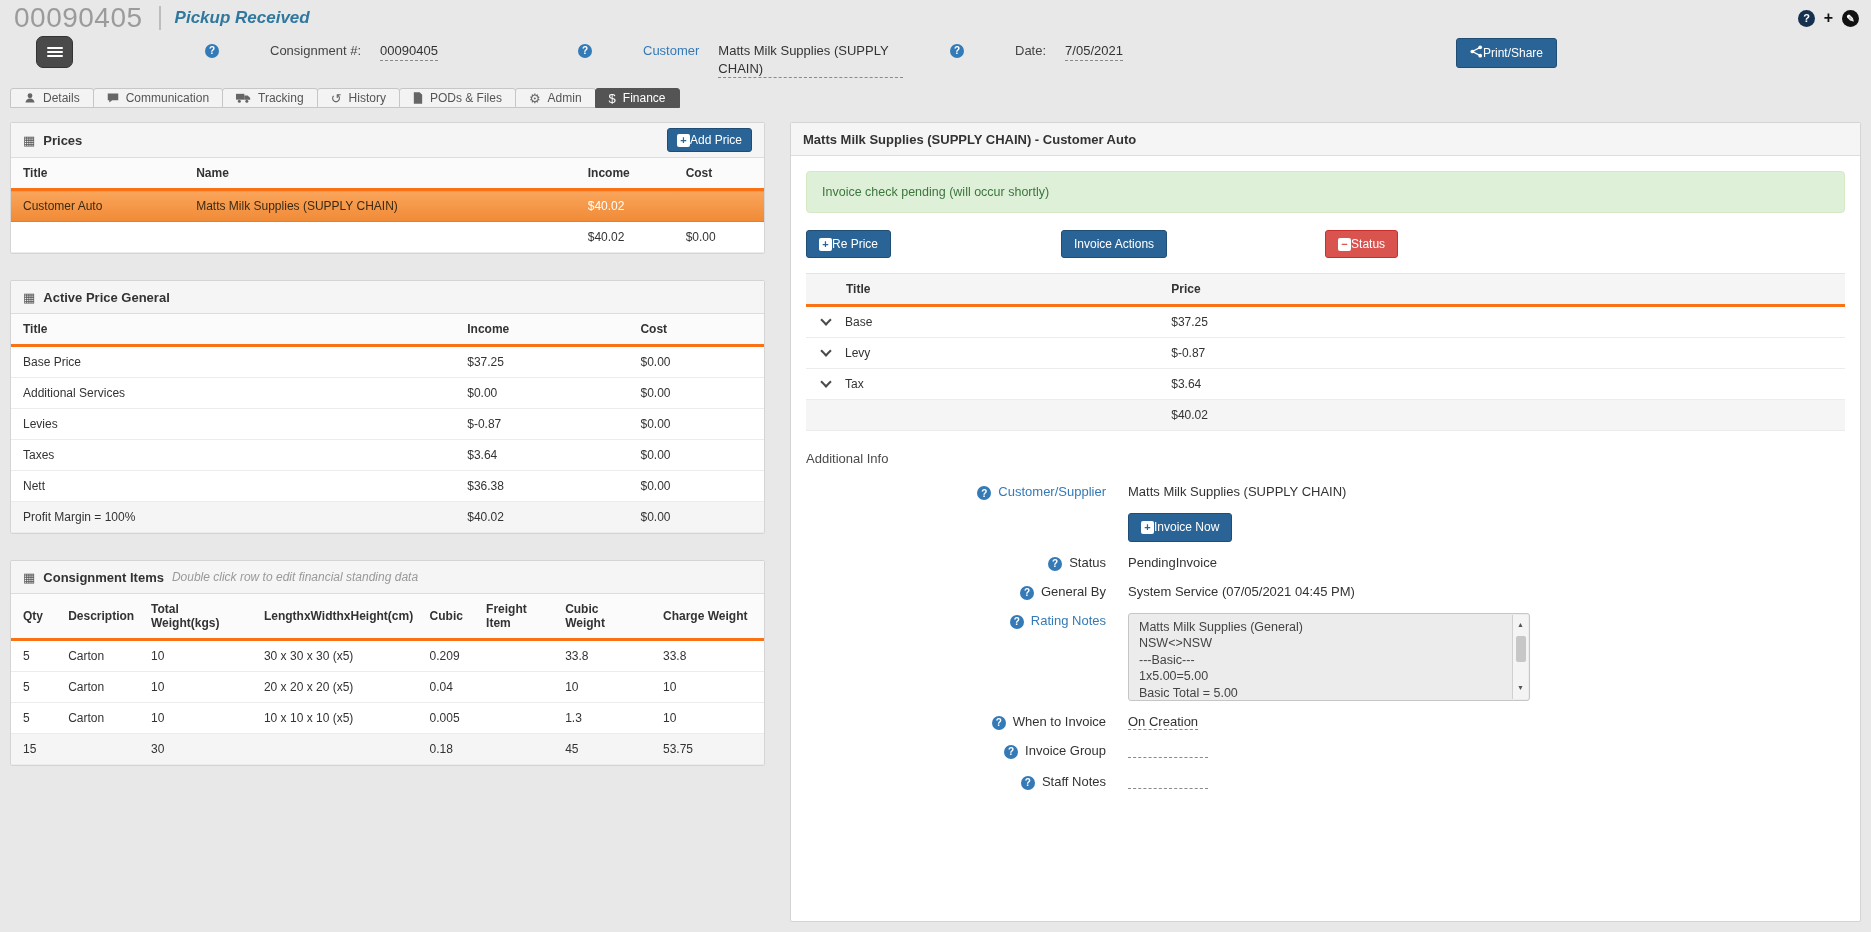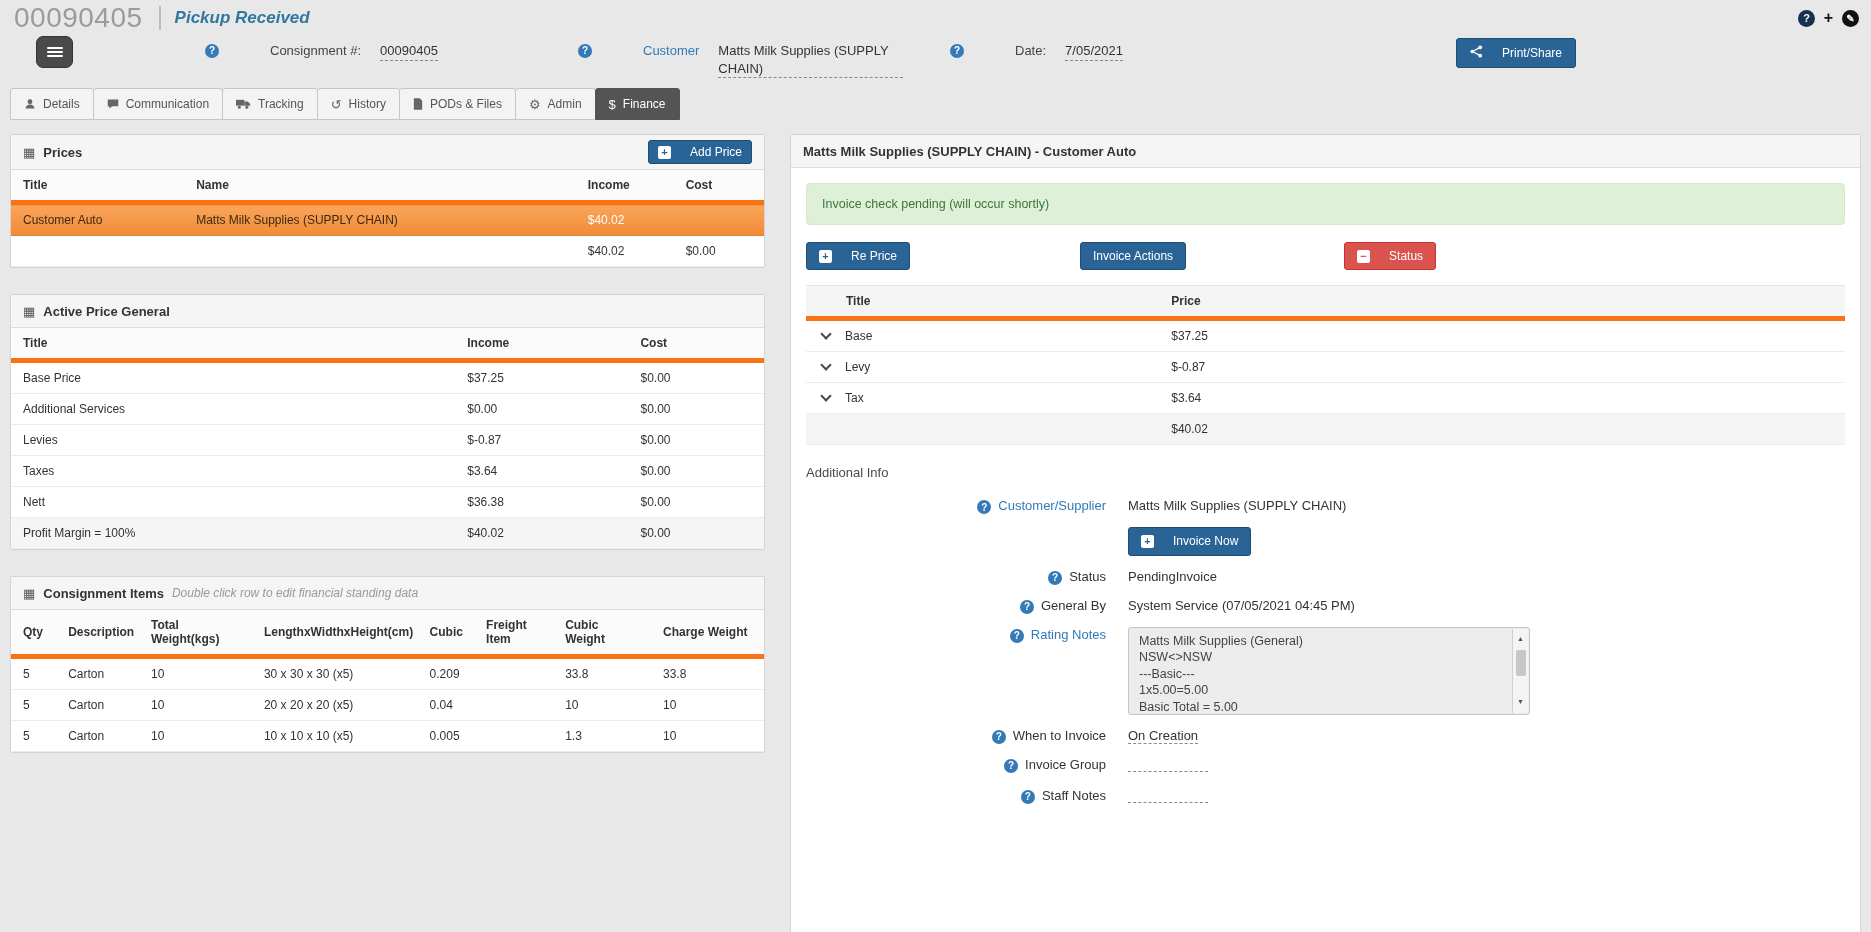--- a/index.html
+++ b/index.html
@@ -35,36 +35,36 @@
            flex: none; margin-top: 2px; cursor: pointer; }
   .tlabel { color: #444; margin-left: 44px; }
   .tlabel.blue { color: #337ab7; cursor: pointer; }
   .editable { color: #333; border-bottom: 1px dashed #8a8a8a; cursor: pointer;
               -webkit-box-decoration-break: clone; box-decoration-break: clone; }
   .editable.ml { margin-left: 12px; }
   .editable.empty { display: inline-block; width: 80px; height: 15px; }
   .val-wrap { max-width: 185px; }
 
   
-  .btn { display: inline-flex; align-items: center; gap: 19px; border: 1px solid transparent;
+  .btn { display: inline-flex; align-items: center; gap: 0; border: 1px solid transparent;
          border-radius: 3px; color: #fff; cursor: pointer; font-size: 12px; font-family: inherit;
          padding: 6px 12px; line-height: 1.2; }
   .btn-blue { background: #2a6496; border-color: #204d74; }
   .btn-red  { background: #d9534f; border-color: #c9302c; }
   .bico { background: #fff; color: #2a6496; width: 13px; height: 13px; border-radius: 2px;
           display: inline-flex; align-items: center; justify-content: center;
           font-weight: bold; font-size: 11px; line-height: 1; flex: none; }
   .btn-red .bico { color: #d9534f; }
   .print-share { position: absolute; left: 1456px; top: 4px; padding: 6px 13px; }
 
   
   .tabs { display: flex; padding-left: 10px; }
   .tab { display: inline-flex; align-items: center; gap: 7px; padding: 8px 13px;
          background: #f3f3f3; border: 1px solid #c6c6c6; margin-right: -1px;
-         color: #555; font-size: 12px; cursor: pointer; border-radius: 3px 3px 0 0; height: 32px; }
+         color: #555; font-size: 12px; cursor: pointer; border-radius: 3px 3px 0 0; height: 20px; }
   .tab .ticn { color: #666; display: inline-flex; }
   .tab.active { background: #545454; color: #fff; border-color: #545454; }
   .tab.active .ticn { color: #fff; }
   .gl { font-size: 13px; line-height: 1; }
 
   
   .content { display: flex; padding: 14px 10px 0; gap: 25px; align-items: flex-start; }
   .col-left { width: 755px; flex: none; }
   .col-right { flex: 1; }
 
@@ -72,21 +72,21 @@
   .panel-head { background: #f5f5f5; border-bottom: 1px solid #ddd; padding: 5px 12px;
                 display: flex; align-items: center; gap: 8px; min-height: 33px; }
   .picon { color: #555; font-size: 13px; }
   .ptitle { font-weight: bold; font-size: 13px; color: #333; }
   .psub { font-style: italic; color: #999; font-size: 12px; }
   .add-price { margin-left: auto; padding: 4px 9px; }
 
   
   .tbl { width: 100%; border-collapse: collapse; font-size: 12px; table-layout: fixed; }
   .tbl th { text-align: left; padding: 8px 12px; font-weight: bold; color: #333;
-            background: #fbfbfb; border-bottom: 5px solid #f97316; }
+            background: #fbfbfb; border-bottom: 3px solid #f97316; }
   .tbl td { text-align: left; padding: 8px 12px; border-bottom: 1px solid #ececec; color: #333;
             overflow: hidden; white-space: nowrap; }
   .tr-total td { background: #f5f5f5; }
   .tr-orange td { background: linear-gradient(#f9a55b, #f08a36); color: #3d2a12; border-bottom: 1px solid #e07f2e; }
   .tr-orange td.inc { color: #fff; }
 
   
   .rtbl { border-top: 1px solid #e5e5e5; }
   .rtbl th { background: #f5f5f5; }
   .rtbl th.t1 { padding-left: 40px; }
@@ -375,20 +375,30 @@
           </tr>
           <tr>
             <td>5</td>
             <td>Carton</td>
             <td>10</td>
             <td>10 x 10 x 10 (x5)</td>
             <td>0.005</td>
             <td></td>
             <td>1.3</td>
             <td>10</td>
+          </tr>
+          <tr class="tr-total">
+            <td>15</td>
+            <td></td>
+            <td>30</td>
+            <td></td>
+            <td>0.18</td>
+            <td></td>
+            <td>45</td>
+            <td>53.75</td>
           </tr>
         </tbody>
       </table>
     </section>
   </div>
 
   <div class="col-right">
     <section class="panel tall-panel">
       <div class="panel-head">
         <span class="ptitle">Matts Milk Supplies (SUPPLY CHAIN) - Customer Auto</span>

